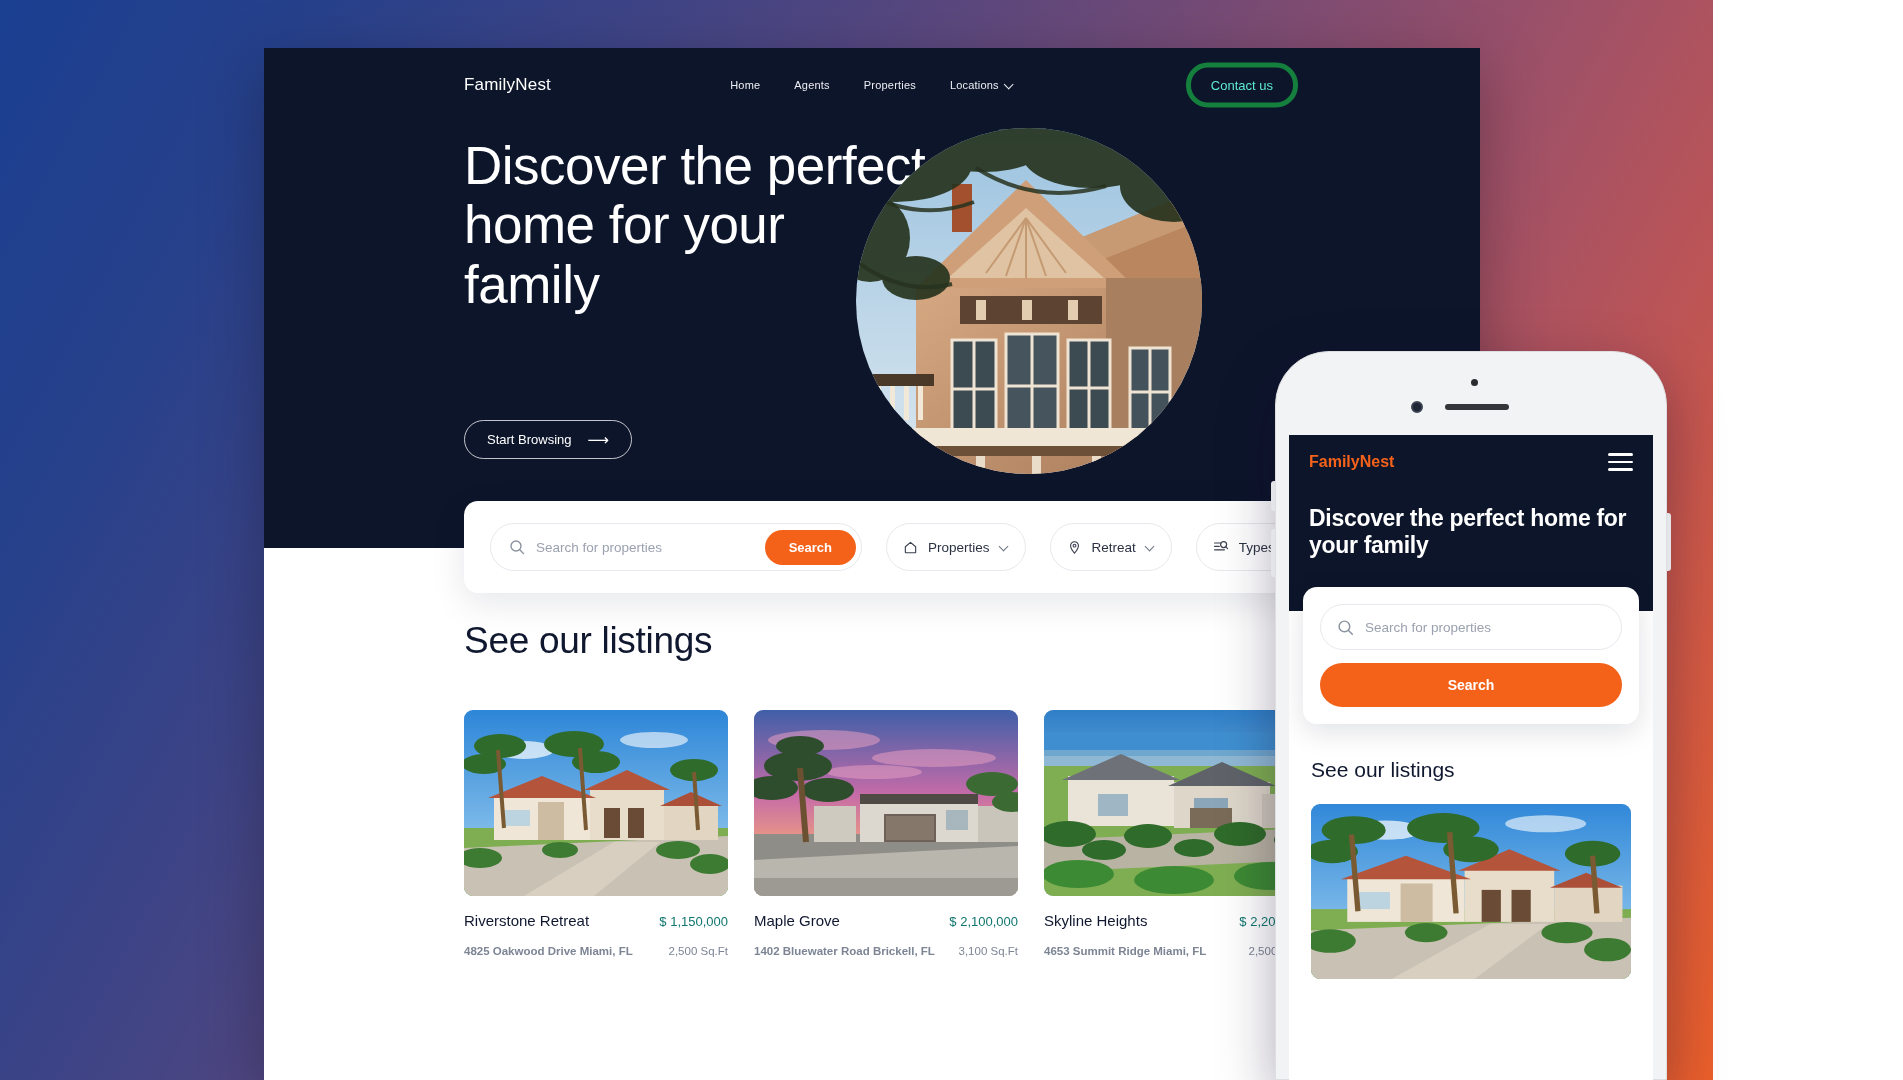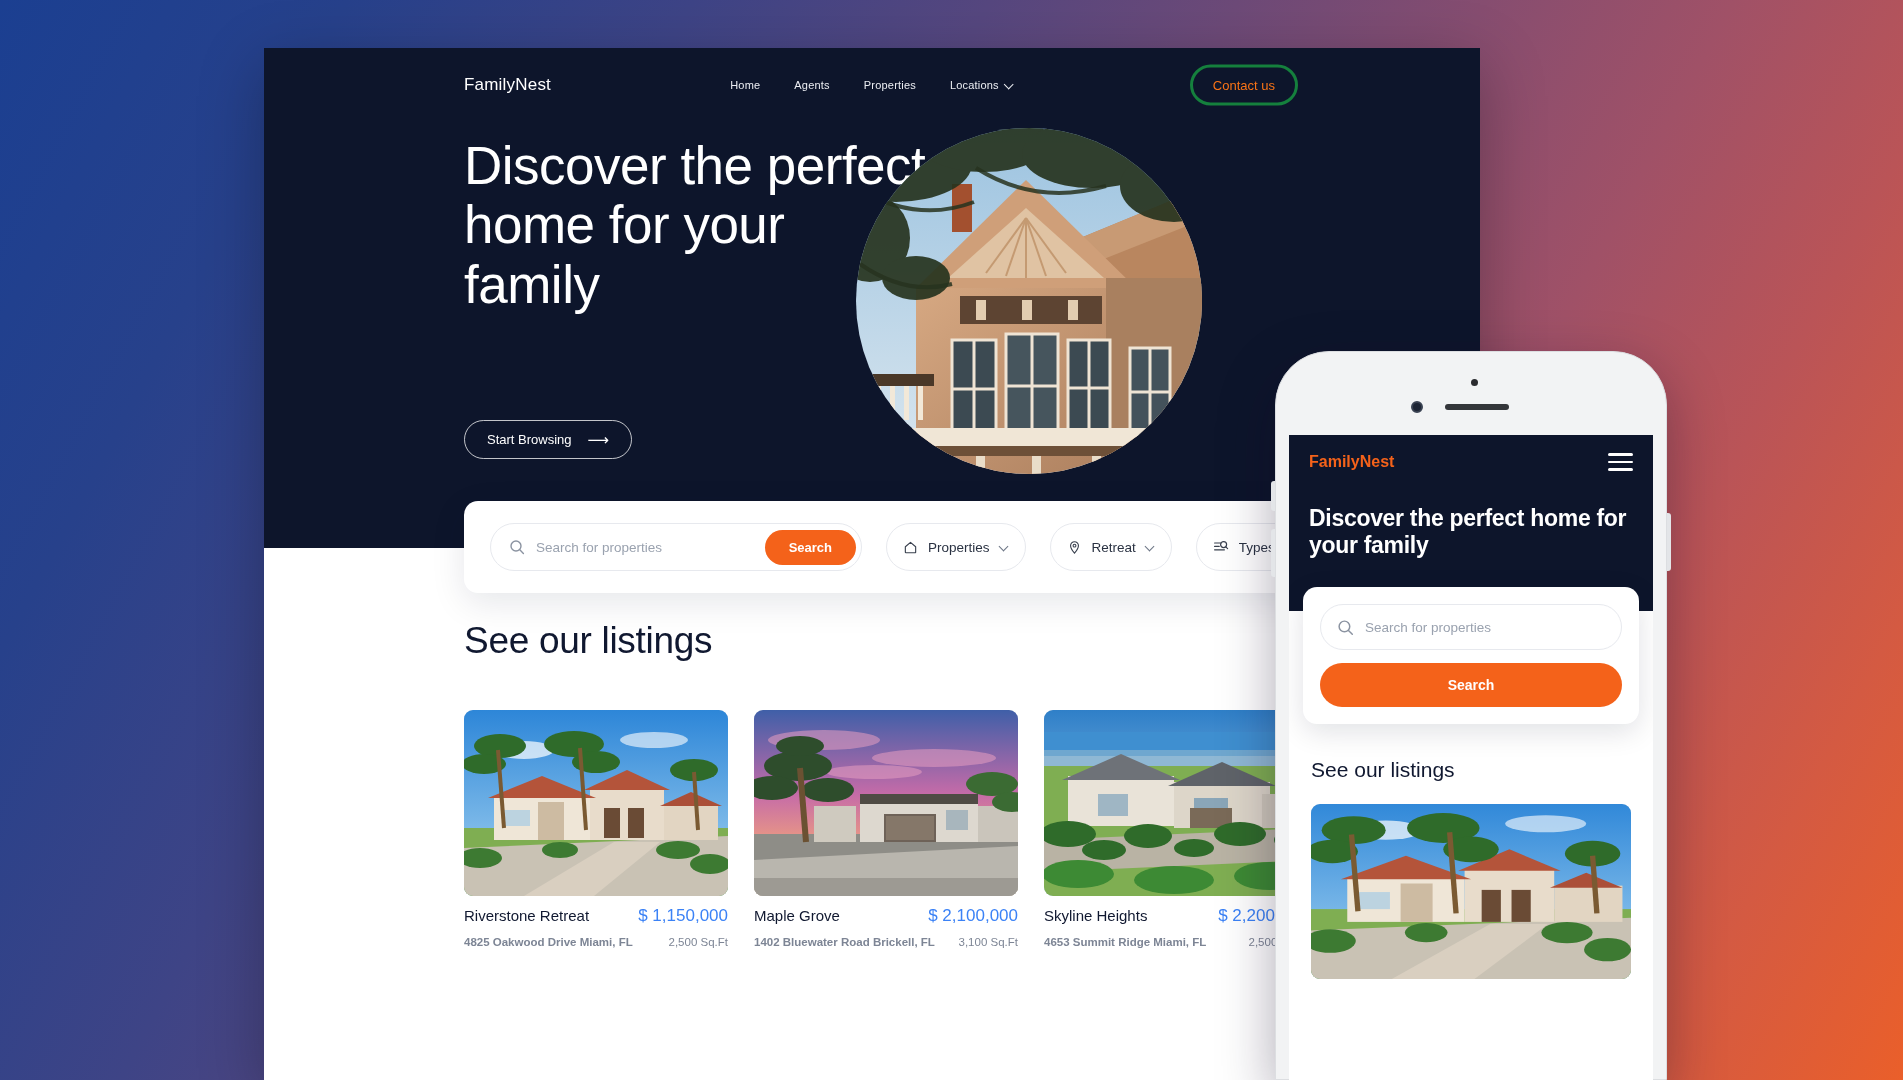--- a/index.html
+++ b/index.html
@@ -2,21 +2,21 @@
 <html><head>
 <meta charset="utf-8">
 <style>
   * { box-sizing: border-box; margin: 0; padding: 0; }
   html, body {
     width: 1903px; height: 1080px; overflow: hidden;
     font-family: "Liberation Sans", sans-serif;
   }
   
   #stage {
-    position: relative; width: 1903px; height: 1080px;
+    position: relative; width: 1713px; height: 1080px;
     background:
       linear-gradient(118deg,
         #1b3f91 0%,
         #27418b 14%,
         #3e4486 28%,
         #56477f 40%,
         #6d4a78 50%,
         #864d70 60%,
         #a05167 70%,
         #ba5457 80%,
@@ -52,22 +52,22 @@
     text-decoration: none; display: flex; align-items: center; gap: 6px;
   }
   .chev { display: inline-block; width: 9px; height: 9px; position: relative; }
   .chev::before {
     content: ""; position: absolute; left: 0; top: 0;
     width: 6px; height: 6px; border-right: 1.3px solid #eceef3;
     border-bottom: 1.3px solid #eceef3; transform: rotate(45deg);
   }
   .contact-btn {
     position: absolute; right: 182px; top: 50%; transform: translateY(-50%);
-    border: 3px solid #15803d; border-radius: 22px;
-    color: #f97316; font-size: 13px; padding: 10px 20px;
+    border: 5px solid #15803d; border-radius: 22px;
+    color: #5eead4; font-size: 13px; padding: 10px 20px;
     background: transparent; cursor: pointer;
     font-family: "Liberation Sans", sans-serif;
     text-align: right;
   }
   
   .hero-head {
     position: absolute; left: 200px; top: 88px;
     font-size: 53px; line-height: 1.12; font-weight: 300;
     color: #ffffff; letter-spacing: -.5px; max-width: 470px;
   }
@@ -140,24 +140,24 @@
   }
   .cards { display: flex; gap: 26px; }
   .card { width: 264px; }
   .card-photo {
     width: 264px; height: 186px; border-radius: 9px; overflow: hidden;
     background: #cfd6df;
   }
   .card-photo svg { display: block; width: 100%; height: 100%; }
   .card-row {
     display: flex; justify-content: space-between; align-items: baseline;
-    margin-top: 10px; gap: 8px;
+    margin-top: 16px; gap: 8px;
   }
   .card-name { font-size: 15px; color: #101830; }
-  .card-price { font-size: 17px; color: #3b82f6; white-space: nowrap; }
+  .card-price { font-size: 13px; color: #0f766e; white-space: nowrap; }
   .card-addr { font-size: 11.5px; color: #7d8595; font-weight: bold; }
   .card-size { font-size: 11.5px; color: #7d8595; white-space: nowrap; }
   
   #phone {
     position: absolute; left: 1275px; top: 351px;
     width: 392px; height: 729px;
   }
   .phone-body {
     position: absolute; inset: 0; background: #f2f3f4;
     border-radius: 54px 54px 0 0;

